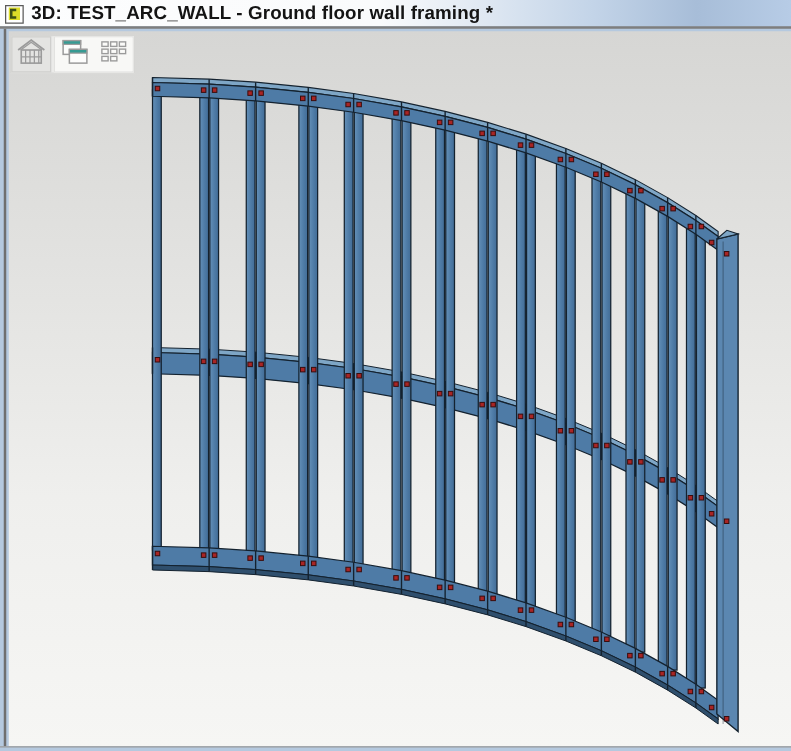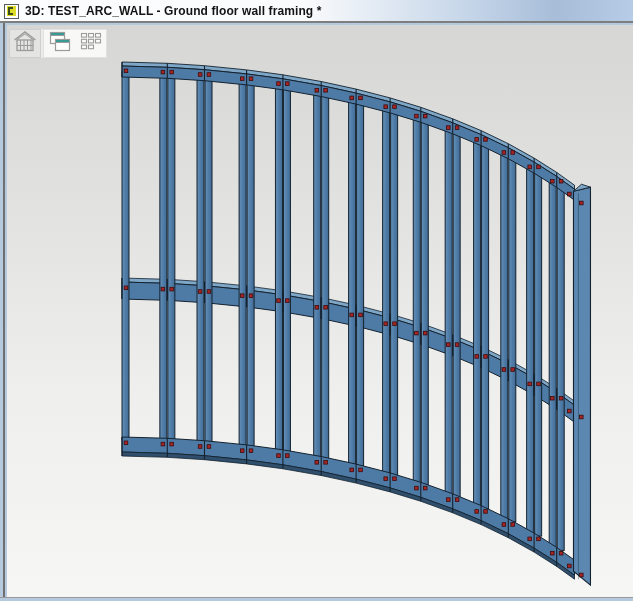--- a/index.html
+++ b/index.html
@@ -18,21 +18,21 @@
   }
   .title-icon{
     width:15px;height:15px;margin-left:4px;margin-top:1px;
     background:#ffffff;border:1px solid #5a5a5a;
     display:flex;align-items:center;justify-content:center;flex:0 0 auto;
   }
   .title-icon .glyph{width:9px;height:10px;background:#dcdc28;position:relative;}
   .title-icon .glyph::before{content:"";position:absolute;left:1px;top:1px;width:5px;height:8px;background:#3d4f16;}
   .title-icon .glyph::after{content:"";position:absolute;left:3px;top:3px;width:5px;height:4px;background:#dcdc28;}
   .title-text{
-    margin-left:6px;font-size:12px;font-weight:700;color:#141414;
+    margin-left:6px;font-size:15px;font-weight:700;color:#141414;
     white-space:nowrap;letter-spacing:0.1px;margin-top:0px;
   }
   
   .frame-left{position:absolute;left:0;top:23px;width:5px;height:578px;background:#b5c9df;z-index:20;border-right:2px solid #6f6f6f;}
   .frame-bottom{position:absolute;left:0;top:597px;width:633px;height:4px;background:#b5c9df;z-index:20;border-top:1px solid #9a9a9a;}
   
   .viewport{
     position:absolute;left:7px;top:25px;width:626px;height:572px;
     background:linear-gradient(to bottom,#d6d6d4 0%,#e3e3e1 35%,#efefed 65%,#f6f6f4 100%);
     z-index:1;cursor:crosshair;

